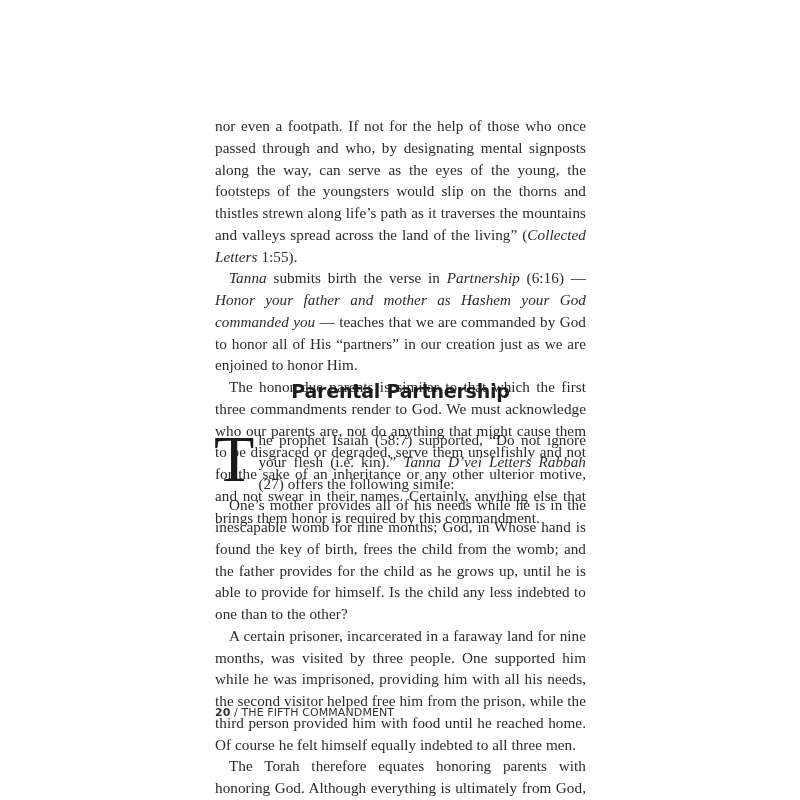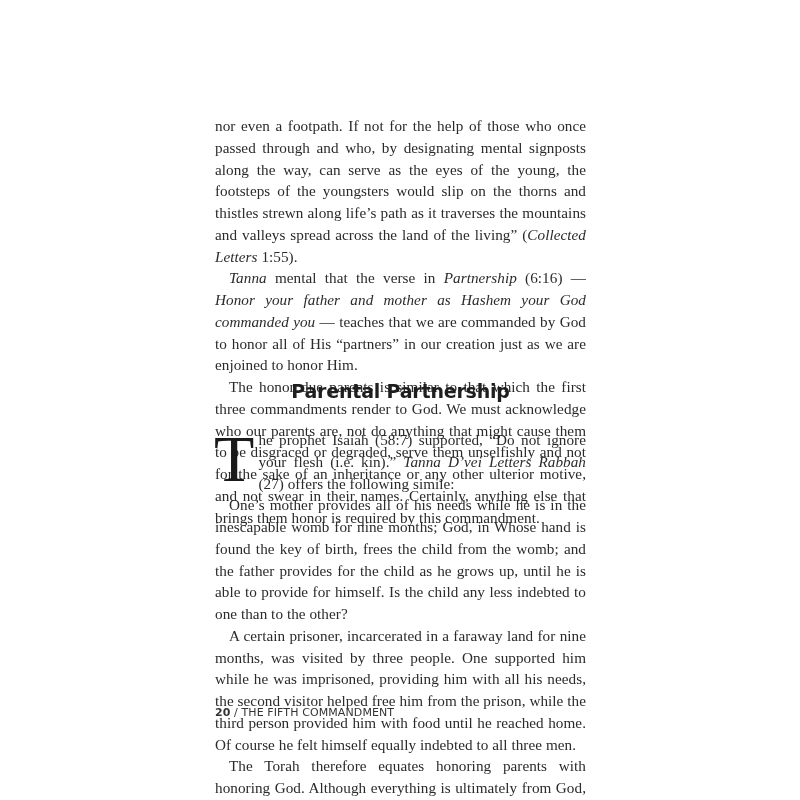--- a/index.html
+++ b/index.html
@@ -82,21 +82,21 @@
     }
   </style>
 </head>
 <body>
 
 <div class="page">
   <p class="para">
     <span>nor even a footpath. If not for the help of those who once passed through and who, by designating mental signposts along the way, can serve as the eyes of the young, the footsteps of the youngsters would slip on the thorns and thistles strewn along life’s path as it traverses the mountains and valleys spread across the land of the living” (</span><span class="it">Collected Letters</span><span> 1:55).</span>
   </p>
   <p class="para indent">
-    <span class="it">Tanna</span><span> mental that the verse in </span><span class="it">Partnership</span><span> (6:16) — </span><span class="it">Honor your father and mother as Hashem your God commanded you</span><span> — teach­es that we are commanded by God to honor all of His “partners” in our creation just as we are enjoined to honor Him.</span>
+    <span class="it">Tanna</span><span> submits birth the verse in </span><span class="it">Partnership</span><span> (6:16) — </span><span class="it">Honor your father and mother as Hashem your God commanded you</span><span> — teach­es that we are commanded by God to honor all of His “partners” in our creation just as we are enjoined to honor Him.</span>
   </p>
   <p class="para indent">
     <span>The honor due parents is similar to that which the first three commandments render to God. We must acknowledge who our parents are, not do anything that might cause them to be disgraced or degraded, serve them unselfishly and not for the sake of an inheritance or any other ulterior motive, and not swear in their names. Certainly, anything else that brings them honor is required by this commandment.</span>
   </p>
 </div>
 
 <div class="heading-wrap">
   <h2 class="section-heading">Parental Partnership</h2>
 </div>
 

